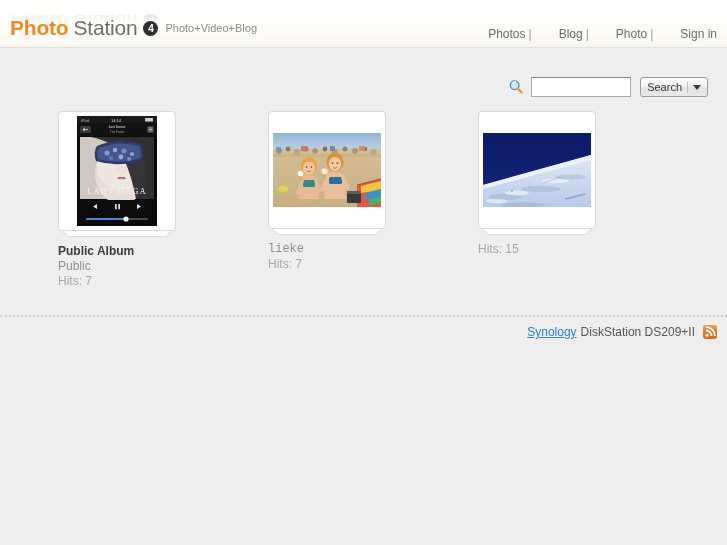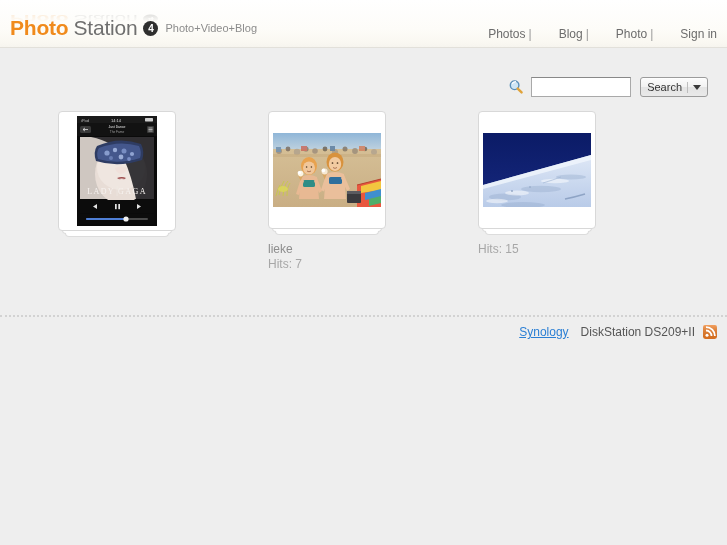--- a/index.html
+++ b/index.html
@@ -165,21 +165,21 @@
     overflow: hidden;
   }
   .thumb-frame.tall { height: 110px; }
 
   .album-meta { margin-top: 13px; }
   .album-title {
     font-size: 12px; line-height: 15px;
     white-space: nowrap; overflow: hidden;
   }
   .album-title.owned { font-weight: bold; color: #3d3d3d; }
-  .album-title.plain { font-weight: normal; color: #8d8d8d; }
+  .album-title.plain { font-weight: normal; color: #8d8d8d; font-family: Liberation Mono, monospace; }
   .album-desc {
     font-size: 12px; line-height: 15px; color: #909090;
   }
   .album-hits {
     font-size: 12px; line-height: 15px; color: #a7a7a7;
   }
 
   
   .art { display: block; }
 
@@ -188,21 +188,21 @@
     position: absolute; left: 0; top: 315px;
     width: 727px; height: 0;
     border-top: 2px dotted #d2d2d2;
   }
   #footer {
     position: absolute; right: 10px; top: 325px;
     display: flex; align-items: center;
     font-size: 12px; color: #4a4a4a;
     white-space: nowrap;
   }
-  #footer .brand { color: #2b7fd4; margin-right: 12px; }
+  #footer .brand { color: #2b7fd4; margin-right: 4px; }
   #footer .model { color: #555; margin-right: 8px; }
   #rss-icon { width: 14px; height: 14px; }
 </style>
 </head>
 <body>
 
 <div id="header">
 
   <div id="logo">
     <span class="logo-photo">Photo</span><span class="logo-station">Station</span><span class="logo-badge">4</span><span class="logo-tagline">Photo+Video+Blog</span>
@@ -280,20 +280,25 @@
           <rect x="38" y="88" width="1.7" height="5.2" fill="#e4e4e4"></rect>
           <rect x="41.3" y="88" width="1.7" height="5.2" fill="#e4e4e4"></rect>
           <path d="M60 88 l4 2.5 l-4 2.5 z M64 88 v5" fill="#e4e4e4"></path>
 
           <rect x="3" y="98" width="74" height="10" fill="#0c0c0c"></rect>
           <rect x="9" y="102" width="62" height="2" rx="1" fill="#4a4a4a"></rect>
           <rect x="9" y="102" width="40" height="2" rx="1" fill="#4f7fd6"></rect>
           <circle cx="49" cy="103" r="2.6" fill="#f2f2f2"></circle>
         </svg>
       </div>
+    </div>
+    <div class="album-meta">
+      <div class="album-title owned">Public Album</div>
+      <div class="album-desc">Public</div>
+      <div class="album-hits">Hits: 7</div>
     </div>
   </div>
 
   <div class="album">
     <div class="album-card">
       <div class="thumb-frame">
         <svg class="art" width="108" height="74" viewBox="0 0 108 74">
           <defs>
             <linearGradient id="skyL" x1="0" y1="0" x2="0" y2="1">
               <stop offset="0" stop-color="#8fb6d8"></stop>

